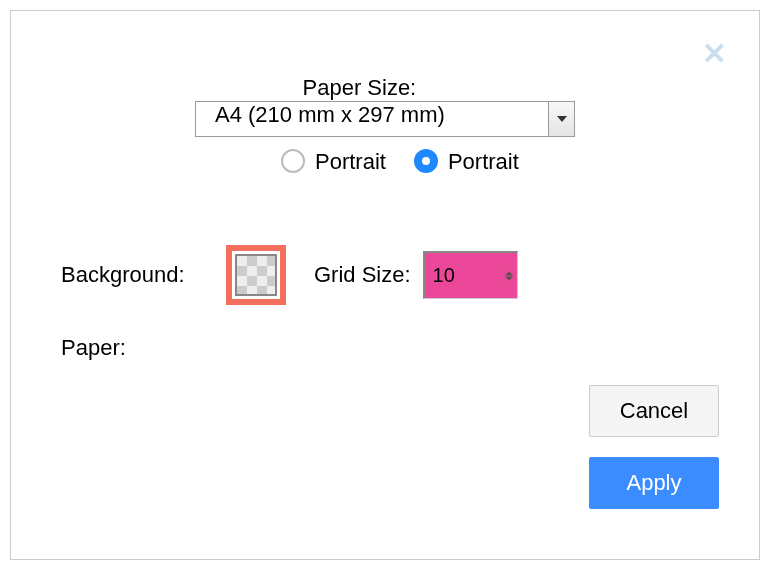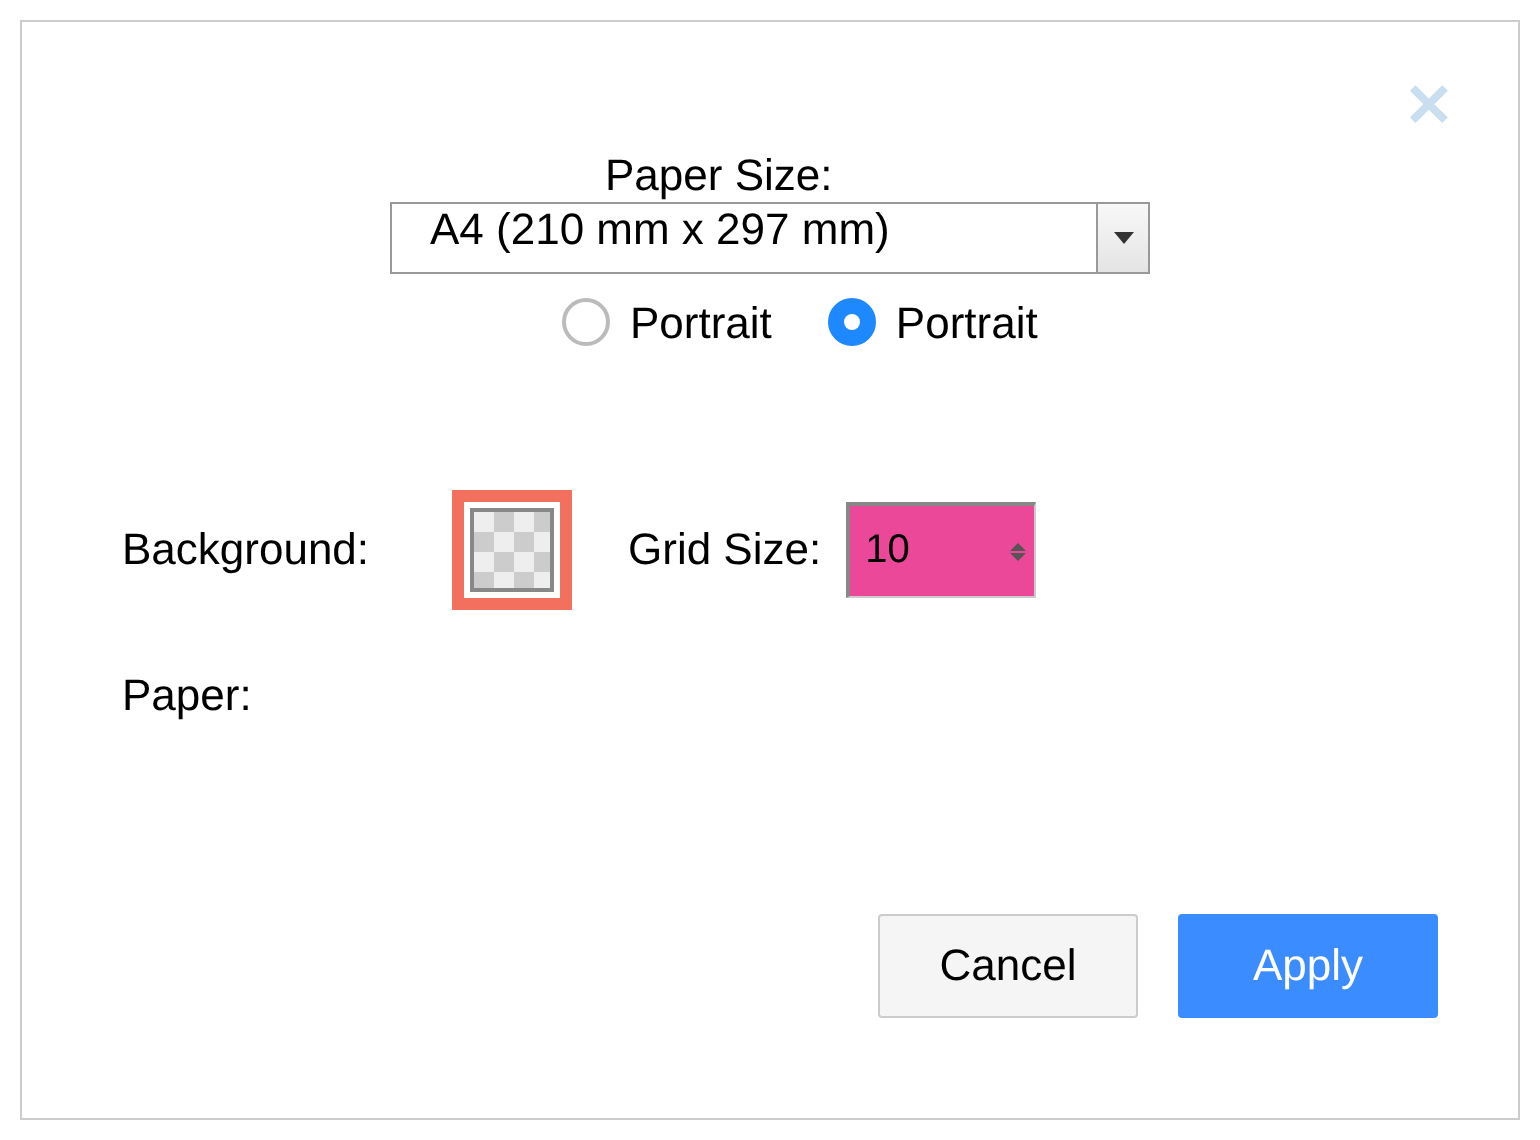--- a/index.html
+++ b/index.html
@@ -190,20 +190,21 @@
       font-size: 22px;
       text-decoration: underline;
       cursor: pointer;
     }
     .buttons {
       position: absolute;
       right: 40px;
       bottom: 50px;
       display: flex;
       gap: 20px;
+      flex-direction: column;
     }
     .btn {
       min-width: 130px;
       height: 52px;
       border: 1px solid #ccc;
       background: #f5f5f5;
       font-size: 22px;
       display: flex;
       align-items: center;
       justify-content: center;

